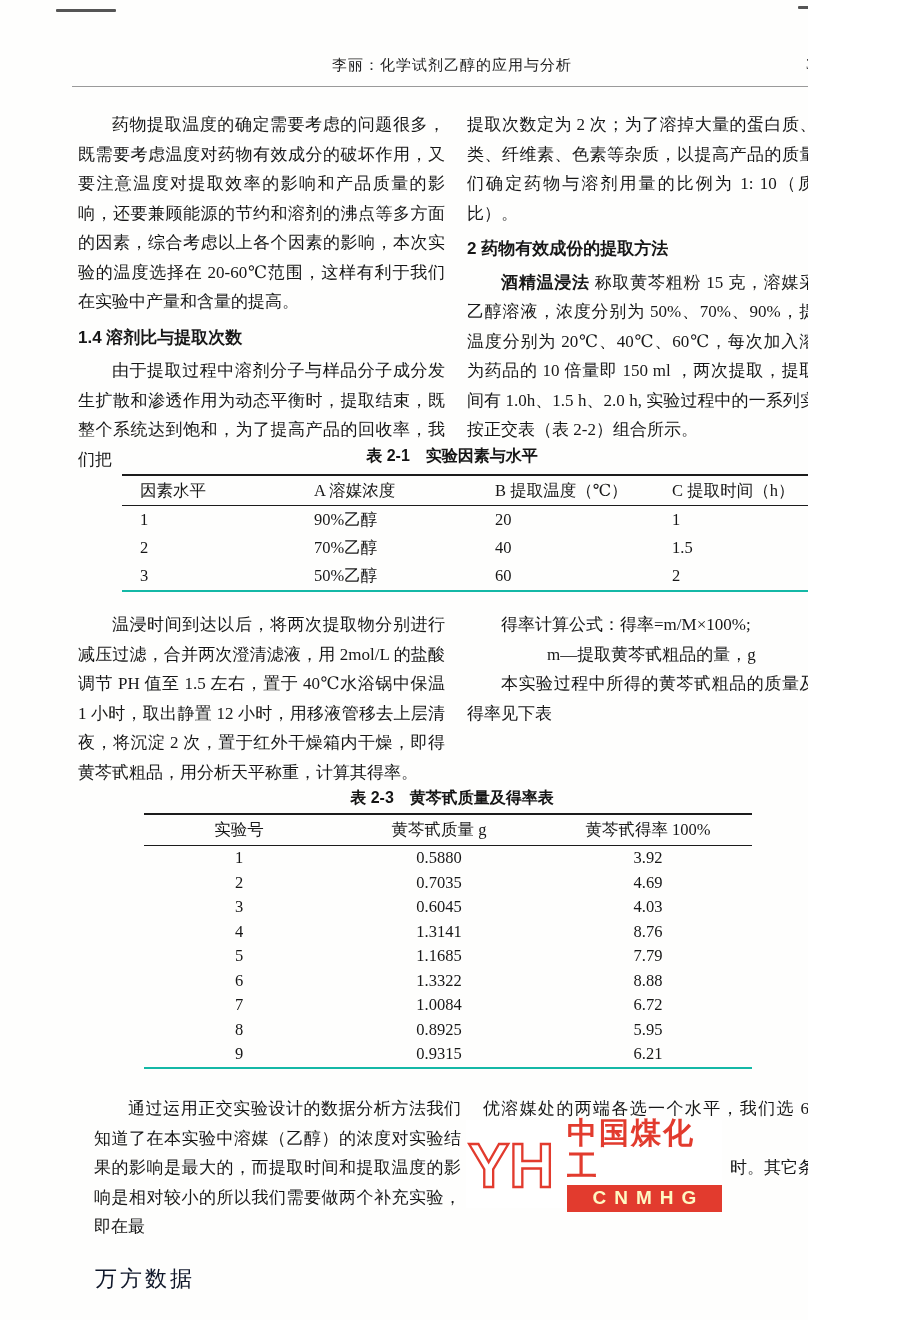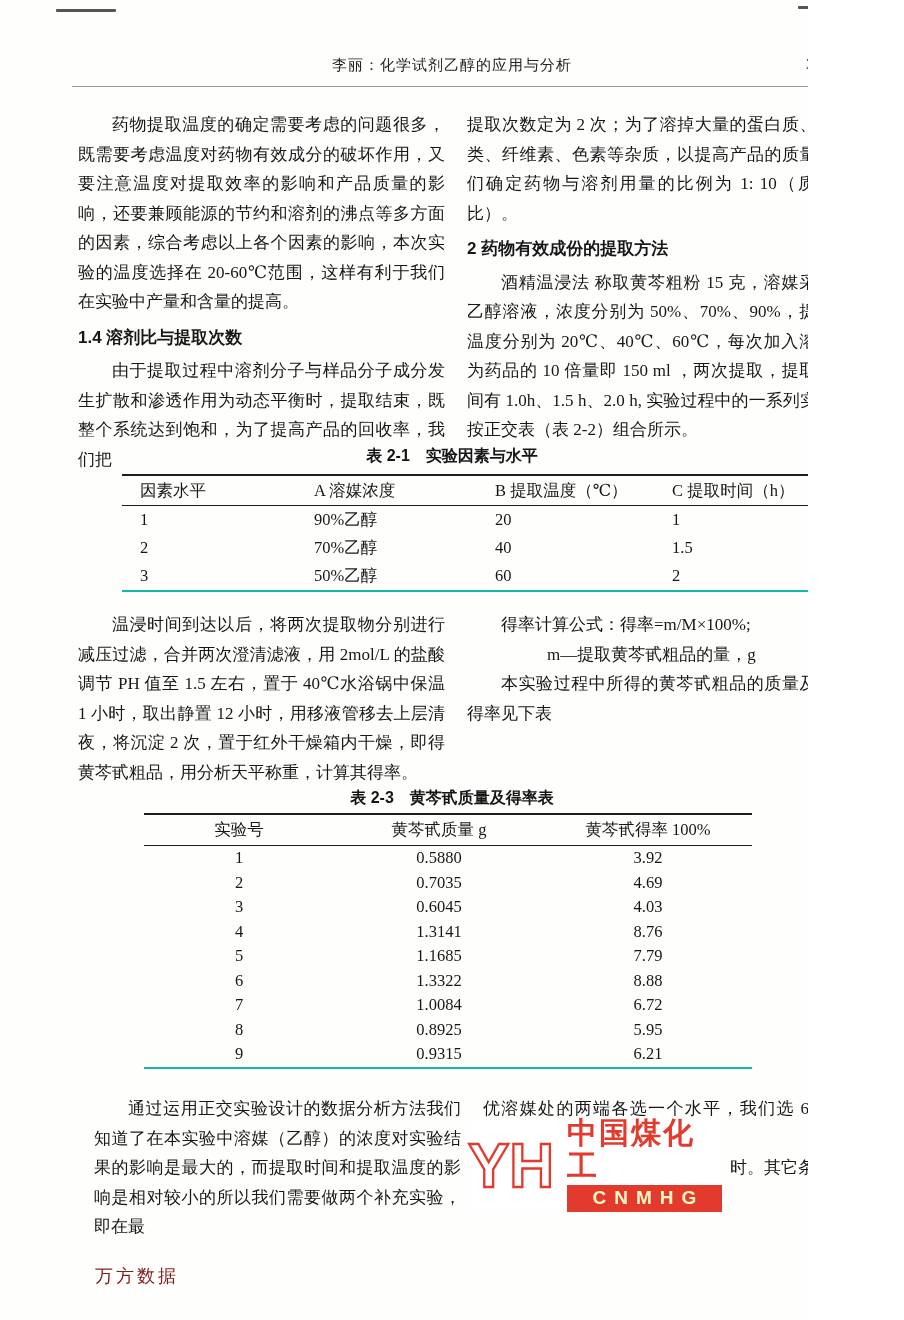--- a/index.html
+++ b/index.html
@@ -33,21 +33,21 @@
   .bottom-section { top: 1094px; margin-left: 16px; }
   .col { width: 367px; }
   .col p { margin: 0; font-size: 17px; line-height: 29.5px; text-align: justify; }
   .indent { text-indent: 2em; }
   .h {
     font-weight: bold;
     font-family: "Liberation Sans", "DejaVu Sans", sans-serif;
     margin: 6px 0 4px 0 !important;
     text-align: left !important;
   }
-  .lead { font-weight: normal; }
+  .lead { font-weight: bold; }
   .formula-term { margin-left: 80px !important; text-align: left !important; }
   .noj { text-align: left !important; }
   .gap-spacer { display: inline-block; width: 196px; height: 1px; }
 
   
   .tbl-caption {
     position: absolute; left: 0; width: 904px; text-align: center;
     font-weight: bold; font-size: 16px;
     font-family: "Liberation Sans", "DejaVu Sans", sans-serif; color: #151515;
   }
@@ -91,21 +91,21 @@
     font-family: "Liberation Sans", "DejaVu Sans", sans-serif; line-height: 1.1;
   }
   .wm-sub {
     background: #e23b2e; color: #fef9c3; font-size: 19px; font-weight: bold;
     letter-spacing: 8px; padding: 2px 4px 3px 12px; text-align: center;
     font-family: "Liberation Sans", "DejaVu Sans", sans-serif; line-height: 1.2;
   }
 
   
   .footer {
-    position: absolute; left: 95px; top: 1264px; font-size: 18px; color: #7f1d1d;
+    position: absolute; left: 95px; top: 1264px; font-size: 22px; color: #0f172a;
     font-family: "Liberation Sans", "DejaVu Sans", sans-serif;
     font-weight: 500; letter-spacing: 3px;
   }
 </style>
 </head>
 <body>
 
 <div class="page">
 
   <div class="artifact artifact-left"></div>

